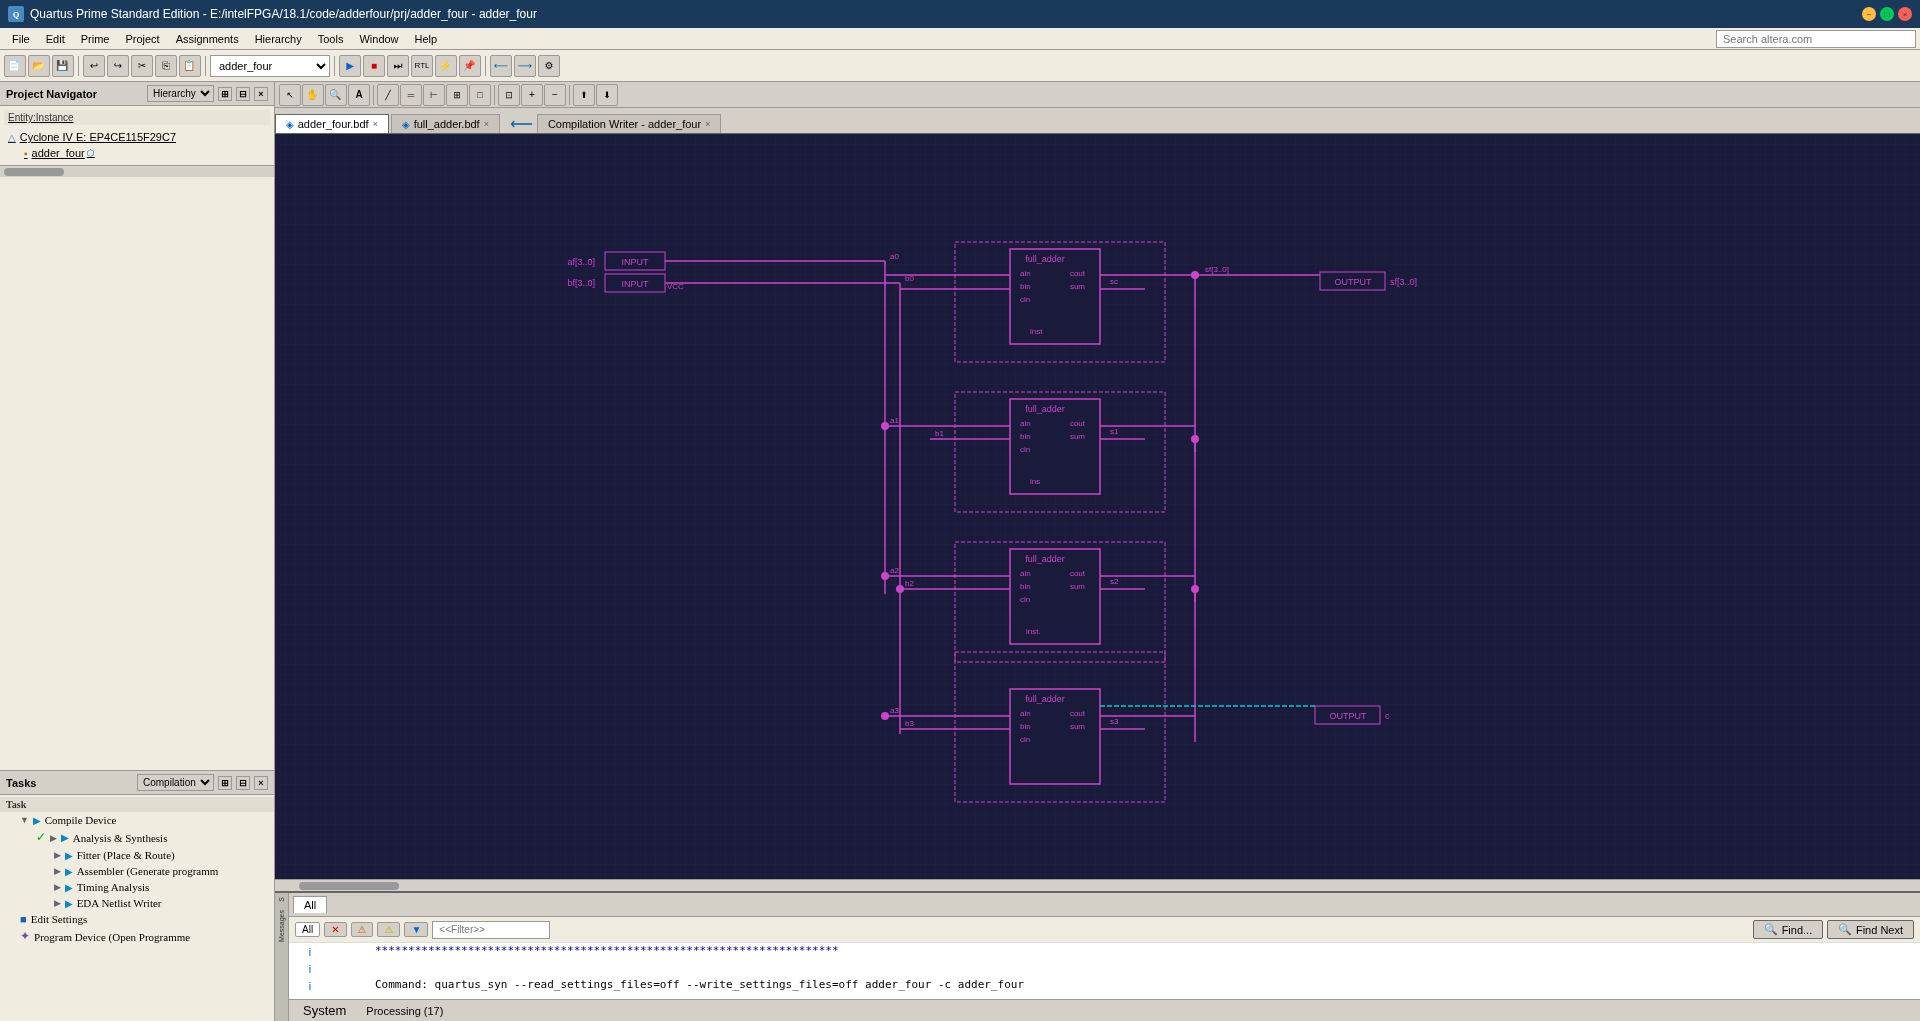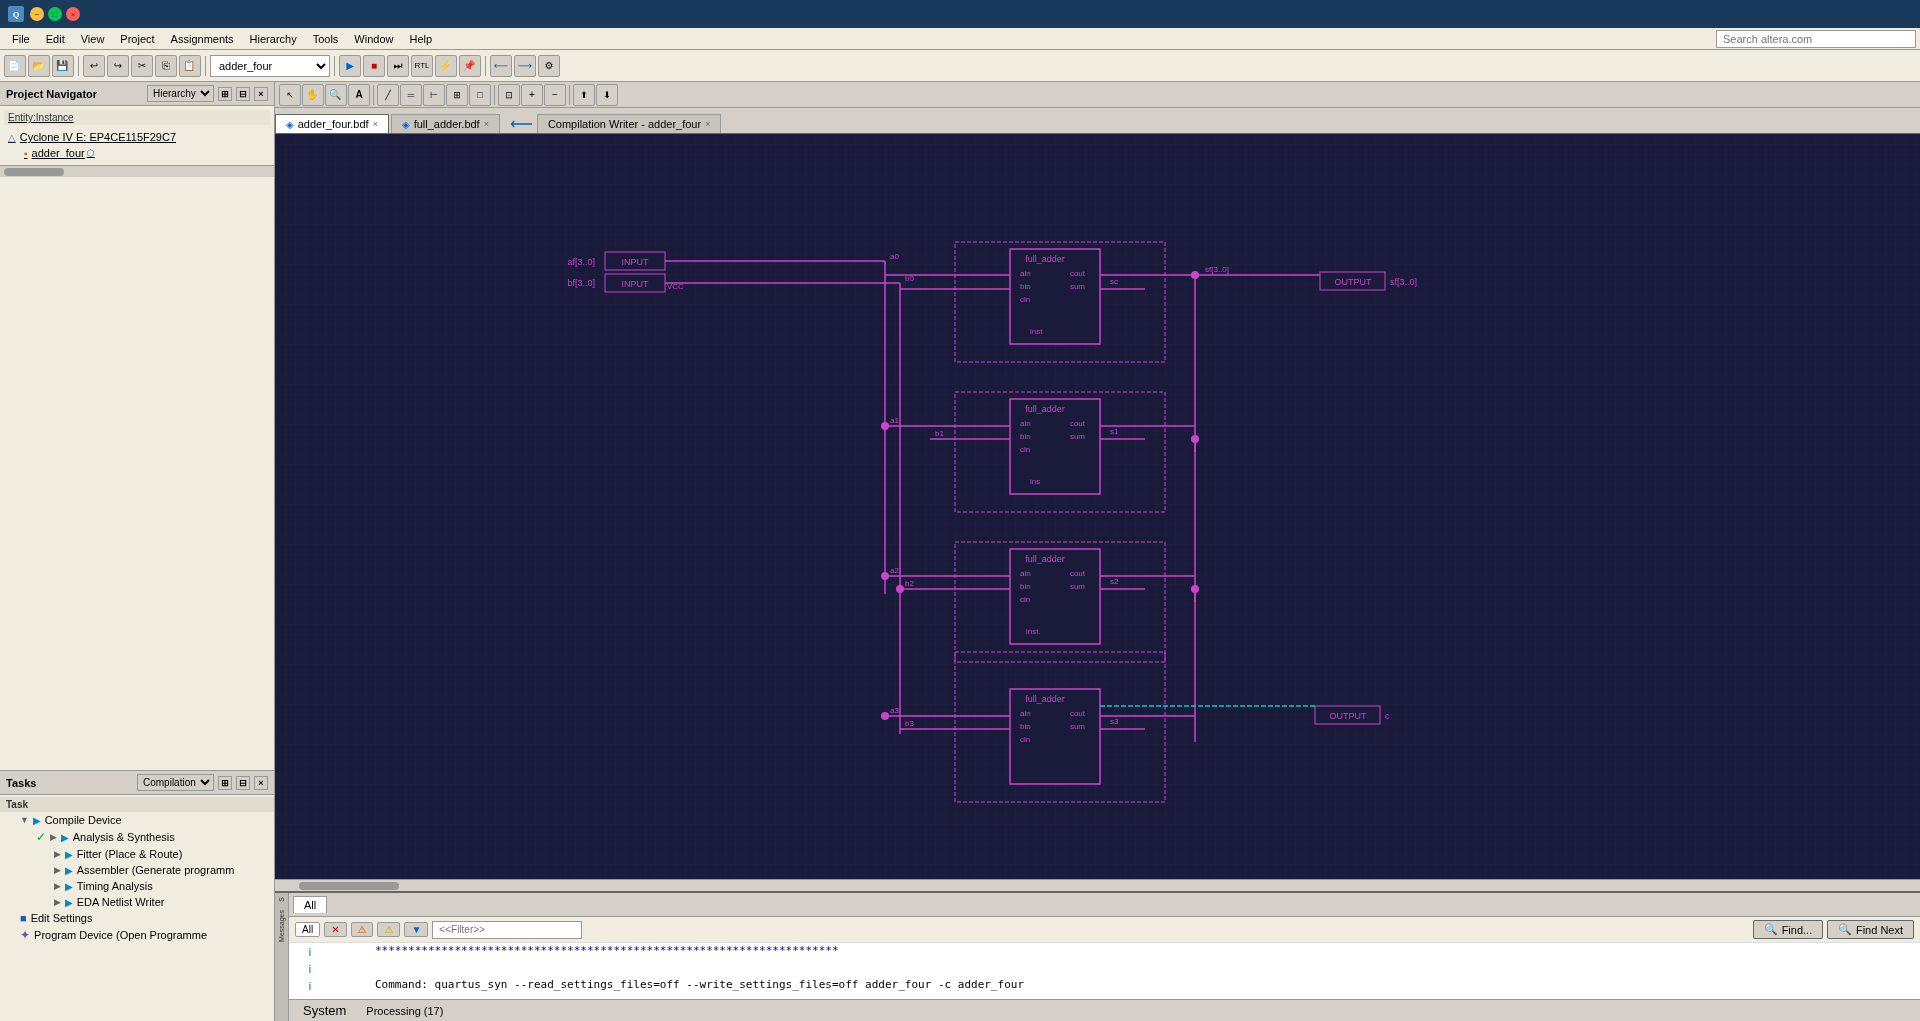--- a/index.html
+++ b/index.html
@@ -31,21 +31,21 @@
     #project-nav { flex: 1; border-bottom: 1px solid #999; }
     #project-nav-header { background: #d4d0c8; padding: 3px 6px; display: flex; align-items: center; justify-content: space-between; border-bottom: 1px solid #999; font-size: 11px; font-weight: bold; }
     #project-nav-content { padding: 4px; font-size: 11px; text-decoration: underline; }
     .entity-label { color: #333; font-size: 10px; padding: 2px 4px; background: #e8e4d8; margin-bottom: 4px; }
     .tree-item { display: flex; align-items: center; padding: 2px 4px; cursor: pointer; font-size: 11px; }
     .tree-icon { margin-right: 4px; font-size: 10px; }
     .chip-icon { color: #4a8ac4; font-size: 10px; }
     
     #tasks-panel { height: 250px; overflow-y: auto; }
     #tasks-header { background: #d4d0c8; padding: 3px 6px; display: flex; align-items: center; justify-content: space-between; border-bottom: 1px solid #999; font-size: 11px; font-weight: bold; }
-    #tasks-content { padding: 2px 0; font-size: 11px; }
+    #tasks-content { padding: 2px 0; font-size: 11px; font-family: Liberation Serif, serif; }
     .task-section { display: flex; align-items: center; padding: 2px 6px; cursor: pointer; }
     .task-arrow { margin-right: 4px; font-size: 9px; color: #666; }
     .task-play { color: #0088cc; margin-right: 4px; font-size: 10px; }
     .task-sub { padding-left: 20px; }
     .task-sub2 { padding-left: 36px; }
 
     
     #center-panel { flex: 1; display: flex; flex-direction: column; overflow: hidden; }
     #tab-bar { background: #d4d0c8; display: flex; align-items: flex-end; border-bottom: 1px solid #666; height: 26px; padding-top: 4px; }
     .tab { background: #c8c4bc; border: 1px solid #999; border-bottom: none; padding: 3px 10px; margin-right: 2px; cursor: pointer; font-size: 11px; display: flex; align-items: center; gap: 4px; max-width: 200px; }
@@ -75,31 +75,32 @@
 
     
     .schematic-svg { width: 100%; height: 100%; }
     .ph-icon { width: 14px; height: 14px; border: 1px solid #999; background: #d4d0c8; cursor: pointer; display: flex; align-items: center; justify-content: center; font-size: 9px; }
   </style>
 </head>
 <body>
 
 <div id="title-bar">
   <div class="title-icon">Q</div>
+  <span class="title-text">Quartus Prime Standard Edition - E:/intelFPGA/18.1/code/adderfour/prj/adder_four - adder_four</span>
   <div class="window-controls">
     <div class="win-btn min">−</div>
     <div class="win-btn max">□</div>
     <div class="win-btn close">×</div>
   </div>
 </div>
 
 <div id="menu-bar">
   <span class="menu-item">File</span>
   <span class="menu-item">Edit</span>
-  <span class="menu-item">View</span>
+  <span class="menu-item">Prime</span>
   <span class="menu-item">Project</span>
   <span class="menu-item">Assignments</span>
   <span class="menu-item">Hierarchy</span>
   <span class="menu-item">Tools</span>
   <span class="menu-item">Window</span>
   <span class="menu-item">Help</span>
   <input class="search-box" type="text" placeholder="Search altera.com" style="">
 </div>
 
 <div id="toolbar">
@@ -438,21 +439,21 @@
               </div>
               <div class="filter-btn" style="color:#cc6600;">
                 <span>⚠</span>
               </div>
               <div class="filter-btn" style="color:#ccaa00;">
                 <span>⚠</span>
               </div>
               <div class="filter-btn" style="color:#0066cc;">
                 <span>▼</span>
               </div>
-              <input type="text" style="border: 1px solid rgb(153, 153, 153); background: white; padding: 1px 6px; width: 150px; font-size: 10px; height: 18px;" placeholder="&lt;&lt;Filter&gt;&gt;">
+              <input type="text" style="border: 1px solid rgb(153, 153, 153); background: white; padding: 1px 6px; width: 118px; font-size: 10px; height: 18px;" placeholder="&lt;&lt;Filter&gt;&gt;">
               <div style="flex:1;"></div>
               <button class="find-btn">
                 <span>🔍</span>
                 <span>Find...</span>
               </button>
               <button class="find-btn">
                 <span>🔍</span>
                 <span>Find Next</span>
               </button>
             </div>

